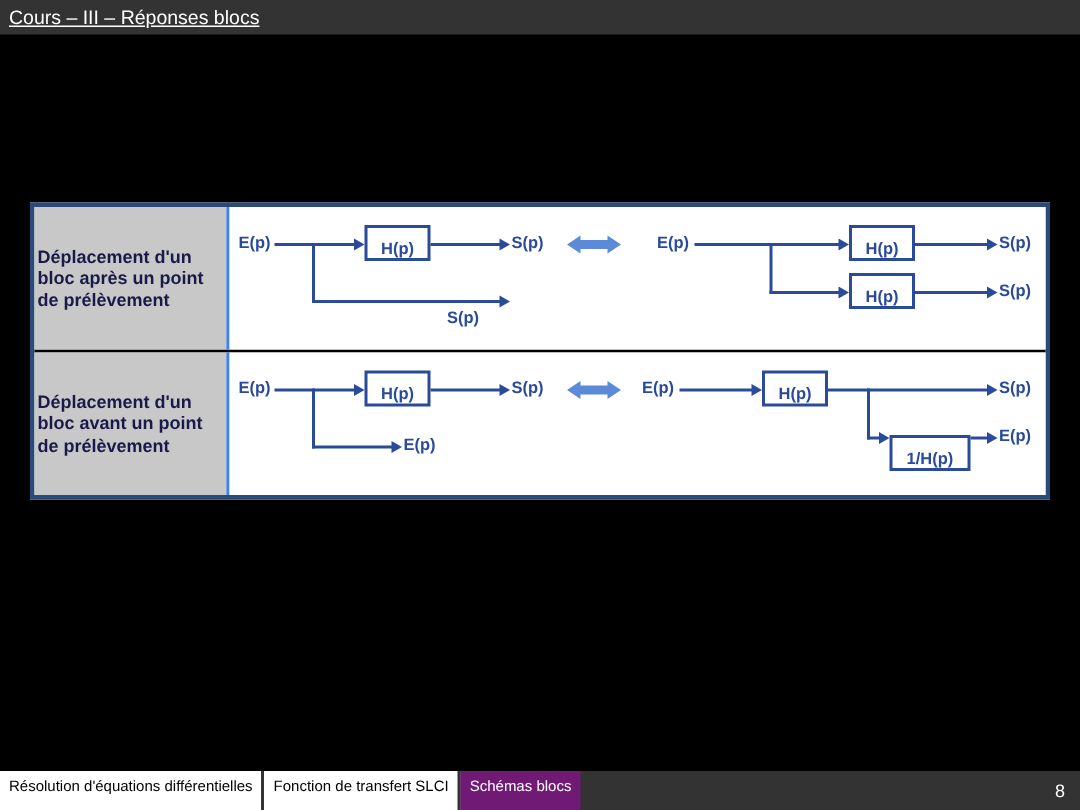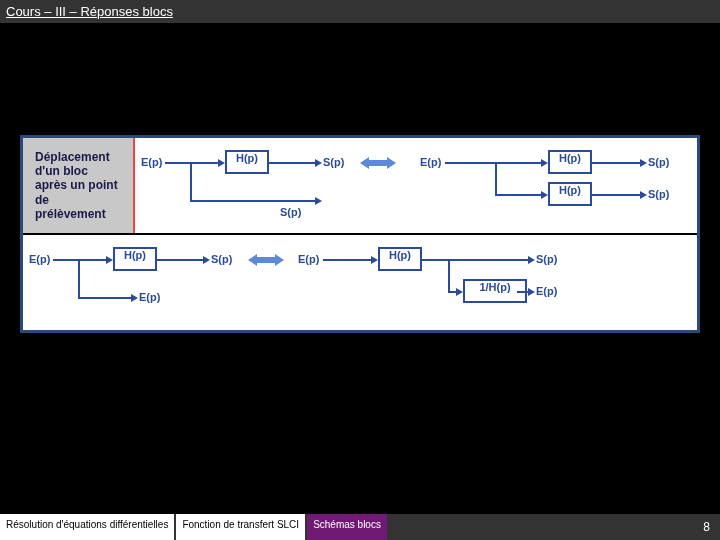--- a/index.html
+++ b/index.html
@@ -2,25 +2,25 @@
 <html><head>
 <meta charset="utf-8">
 <style>
   * { box-sizing: border-box; margin: 0; padding: 0; }
   html, body { width: 720px; height: 540px; background: #000; font-family: Arial, sans-serif; overflow: hidden; }
   .header { background: #333; color: #fff; padding: 4px 6px; font-size: 13px; text-decoration: underline; }
   .content { position: absolute; top: 135px; left: 20px; width: 680px; }
   .table { border: 3px solid #2a4a7a; width: 100%; background: #fff; }
   .row { display: flex; border-bottom: 2px solid #000; }
   .row:last-child { border-bottom: none; }
-  .label-cell { width: 112px; background: #c8c8c8; border-right: 2px solid #ef4444; padding: 8px 12px; display: flex; align-items: center; }
+  .label-cell { width: 130px; background: #c8c8c8; border-right: 2px solid #3b82f6; padding: 8px 2px; display: flex; align-items: center; }
   .label-cell span { color: #1a1a4a; font-weight: bold; font-size: 12px; line-height: 1.2; }
   .diagram-cell { flex: 1; position: relative; height: 95px; background: #fff; padding-left: 40px; }
   .sig { position: absolute; color: #2a4a9a; font-weight: bold; font-size: 11px; }
-  .block { position: absolute; border: 2px solid #2a4a9a; color: #2a4a9a; font-weight: bold; font-size: 11px; display: flex; align-items: flex-start; justify-content: center; background: #fff; }
+  .block { position: absolute; border: 2px solid #2a4a9a; color: #2a4a9a; font-weight: bold; font-size: 11px; display: flex; align-items: flex-end; justify-content: center; background: #fff; }
   .hline { position: absolute; height: 2px; background: #2a4a9a; }
   .vline { position: absolute; width: 2px; background: #2a4a9a; }
   .arr-r { position: absolute; width: 0; height: 0; border-top: 4px solid transparent; border-bottom: 4px solid transparent; border-left: 7px solid #2a4a9a; }
   .equiv { position: absolute; display: flex; align-items: center; }
   .equiv svg { display: block; }
   .footer { position: absolute; bottom: 0; left: 0; width: 720px; height: 26px; background: #333; display: flex; align-items: stretch; }
   .tab { background: #fff; color: #000; font-size: 10px; padding: 16px 6px; display: flex; align-items: flex-end; border-right: 2px solid #333; white-space: nowrap; }
   .tab.active { background: #701a75; color: #fff; }
   .pagenum { color: #fff; font-size: 12px; position: absolute; right: 10px; bottom: 6px; }
 </style>
@@ -77,20 +77,23 @@
         <div class="block" style="left:413px; top:44px; width:44px; height:24px;">
             <span>H(p)</span>
           </div>
         <div class="hline" style="left:457px; top:56px; width:50px;"></div>
         <div class="arr-r" style="left:505px; top:53px;"></div>
         <div class="sig" style="left:513px; top:50px;">S(p)</div>
       </div>
     </div>
 
     <div class="row">
+      <div class="label-cell">
+        <span>Déplacement d'un bloc avant un point de prélèvement</span>
+      </div>
       <div class="diagram-cell">
 
         <div class="sig" style="left:6px; top:18px;">E(p)</div>
         <div class="hline" style="left:30px; top:24px; width:55px;"></div>
         <div class="arr-r" style="left:83px; top:21px;"></div>
         <div class="block" style="left:90px; top:12px; width:44px; height:24px;">
             <span>H(p)</span>
           </div>
         <div class="hline" style="left:134px; top:24px; width:48px;"></div>
         <div class="arr-r" style="left:180px; top:21px;"></div>
@@ -113,21 +116,21 @@
         <div class="block" style="left:355px; top:12px; width:44px; height:24px;">
             <span>H(p)</span>
           </div>
         <div class="hline" style="left:399px; top:24px; width:108px;"></div>
         <div class="arr-r" style="left:505px; top:21px;"></div>
         <div class="sig" style="left:513px; top:18px;">S(p)</div>
 
         <div class="vline" style="left:425px; top:24px; height:34px;"></div>
         <div class="hline" style="left:425px; top:56px; width:10px;"></div>
         <div class="arr-r" style="left:433px; top:53px;"></div>
-        <div class="block" style="left:440px; top:44px; width:64px; height:24px;">
+        <div class="block" style="left:440px; top:55px; width:54px; height:24px;">
             <span>1/H(p)</span>
           </div>
         <div class="hline" style="left:494px; top:56px; width:13px;"></div>
         <div class="arr-r" style="left:505px; top:53px;"></div>
         <div class="sig" style="left:513px; top:50px;">E(p)</div>
       </div>
     </div>
 
   </div>
 </div>

